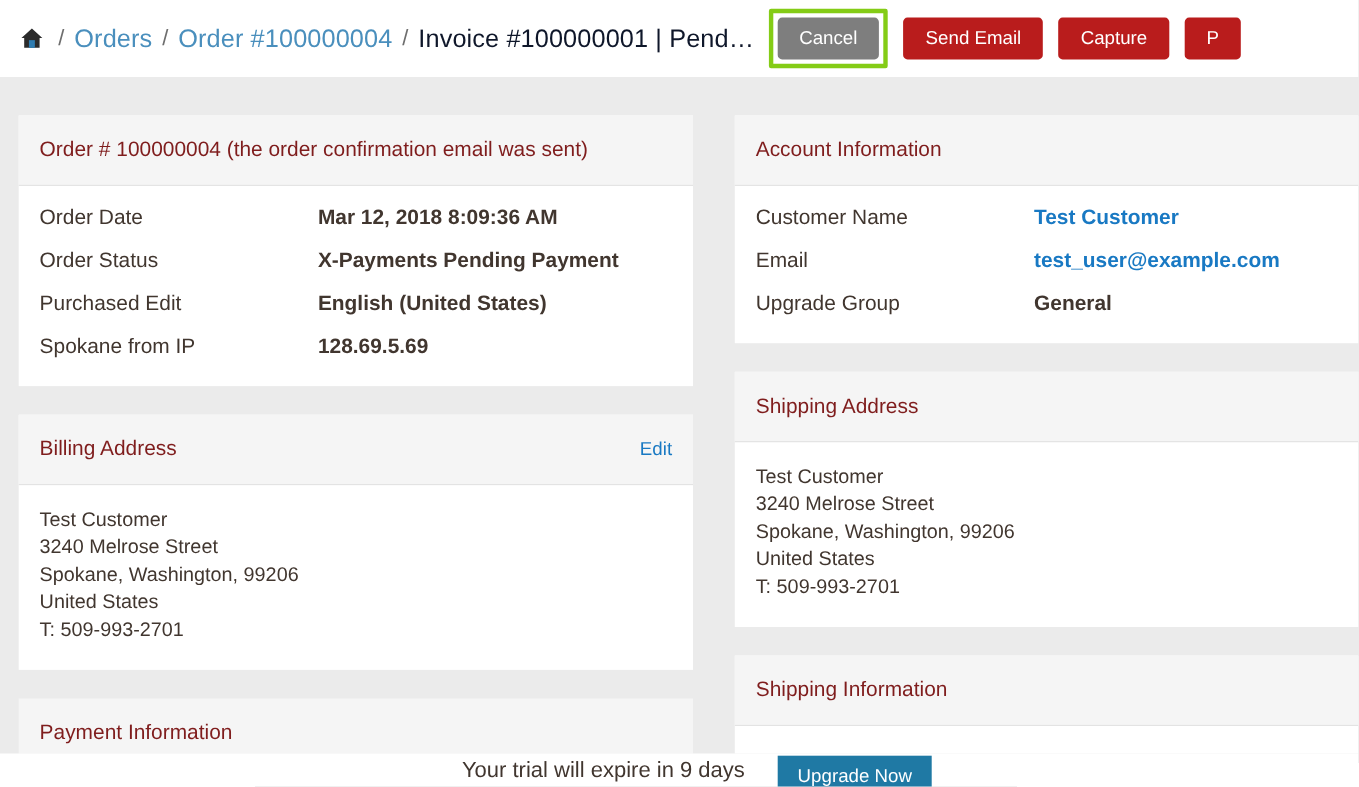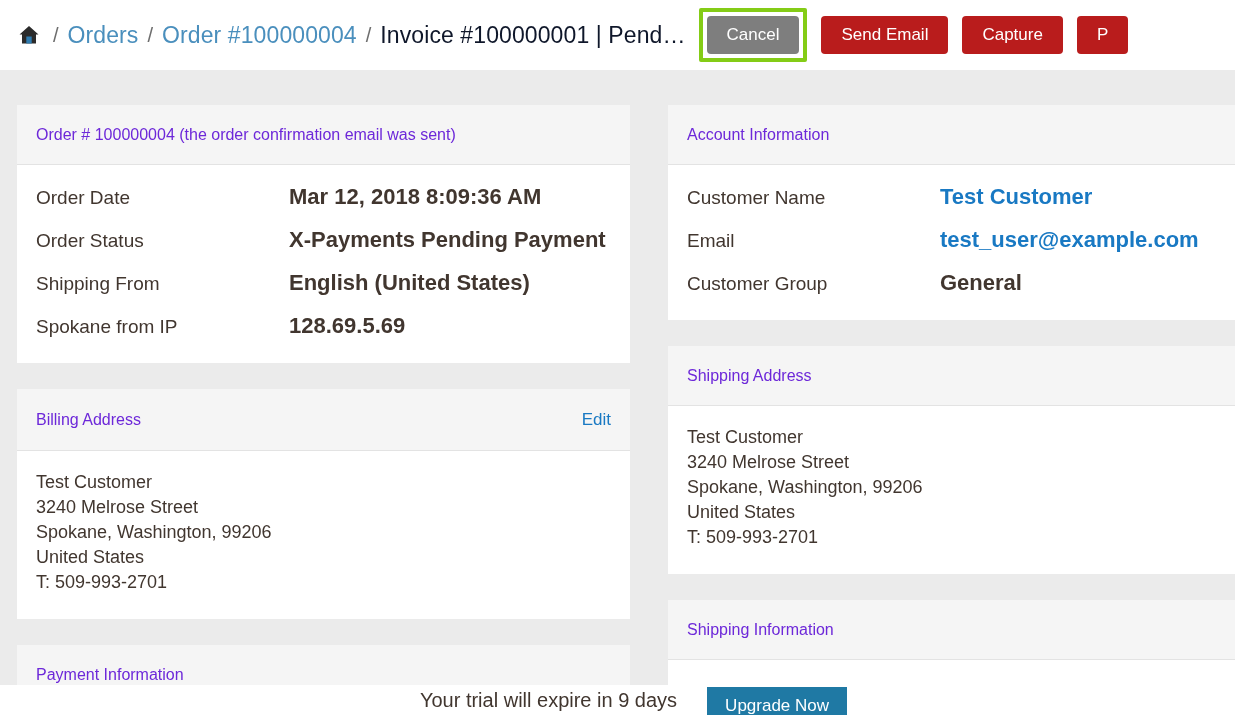--- a/index.html
+++ b/index.html
@@ -127,22 +127,22 @@
   .panel-head {
     background: #f5f5f5;
     border-bottom: 1px solid #e3e3e3;
     padding: 21px 19px 20px 19px;
     display: flex;
     align-items: center;
     justify-content: space-between;
   }
 
   .panel-title {
-    font-size: 16px;
-    color: #6d28d9;
+    font-size: 19px;
+    color: #7f1d1d;
     font-weight: 400;
   }
 
   .panel-edit {
     font-size: 17px;
     color: #1979c3;
     text-decoration: none;
   }
 
   .panel-body { padding: 19px 19px 24px 19px; }
@@ -159,21 +159,21 @@
 
   .dl-label {
     width: 253px;
     flex: 0 0 253px;
     font-size: 19px;
     color: #41362f;
     font-weight: 400;
   }
 
   .dl-value {
-    font-size: 22px;
+    font-size: 19px;
     color: #41362f;
     font-weight: bold;
   }
 
   .dl-value.link {
     color: #1979c3;
     text-decoration: none;
     font-weight: bold;
   }
 
@@ -260,21 +260,21 @@
           <div class="dl">
             <div class="dl-row">
               <span class="dl-label">Order Date</span>
               <span class="dl-value">Mar 12, 2018 8:09:36 AM</span>
             </div>
             <div class="dl-row">
               <span class="dl-label">Order Status</span>
               <span class="dl-value">X-Payments Pending Payment</span>
             </div>
             <div class="dl-row">
-              <span class="dl-label">Shipping From</span>
+              <span class="dl-label">Purchased Edit</span>
               <span class="dl-value">English (United States)</span>
             </div>
             <div class="dl-row">
               <span class="dl-label">Spokane from IP</span>
               <span class="dl-value">128.69.5.69</span>
             </div>
           </div>
         </div>
       </section>
 
@@ -311,21 +311,21 @@
           <div class="dl">
             <div class="dl-row">
               <span class="dl-label">Customer Name</span>
               <a class="dl-value link" href="#">Test Customer</a>
             </div>
             <div class="dl-row">
               <span class="dl-label">Email</span>
               <a class="dl-value link" href="#">test_user@example.com</a>
             </div>
             <div class="dl-row">
-              <span class="dl-label">Customer Group</span>
+              <span class="dl-label">Upgrade Group</span>
               <span class="dl-value">General</span>
             </div>
           </div>
         </div>
       </section>
 
       <section class="panel">
         <div class="panel-head">
           <span class="panel-title">Shipping Address</span>
         </div>

